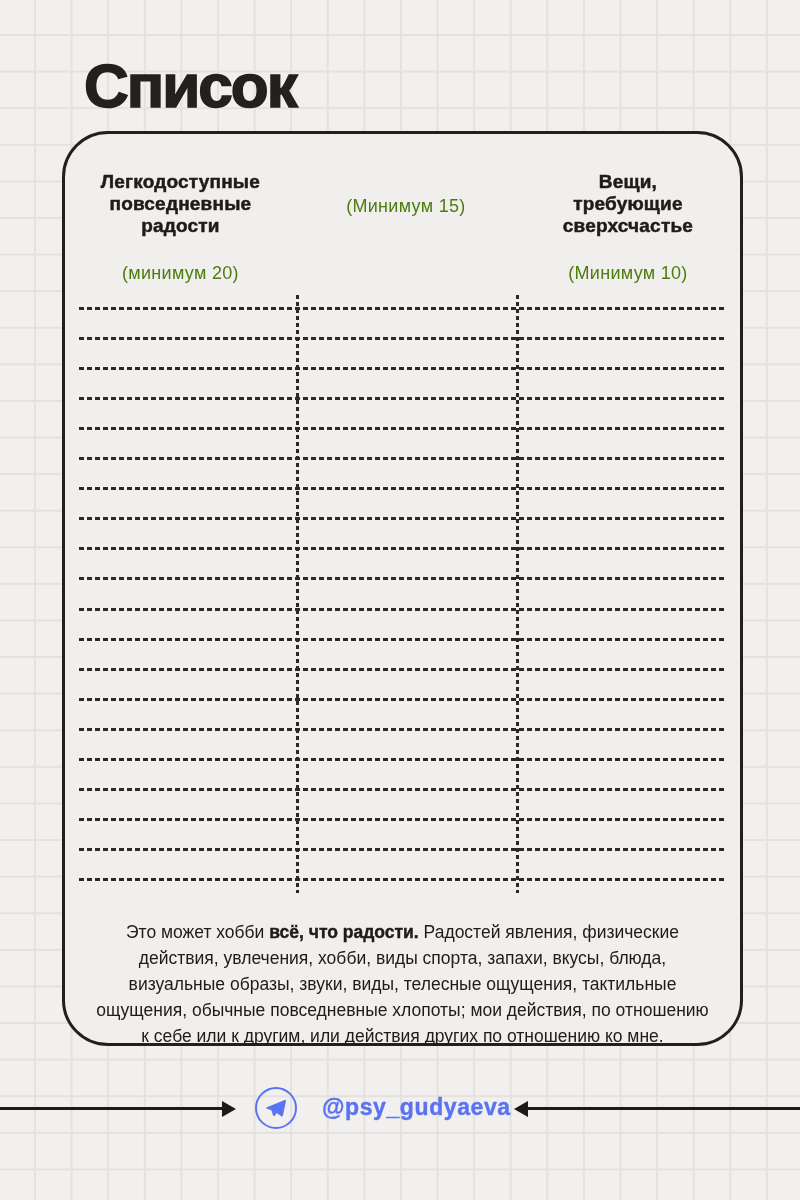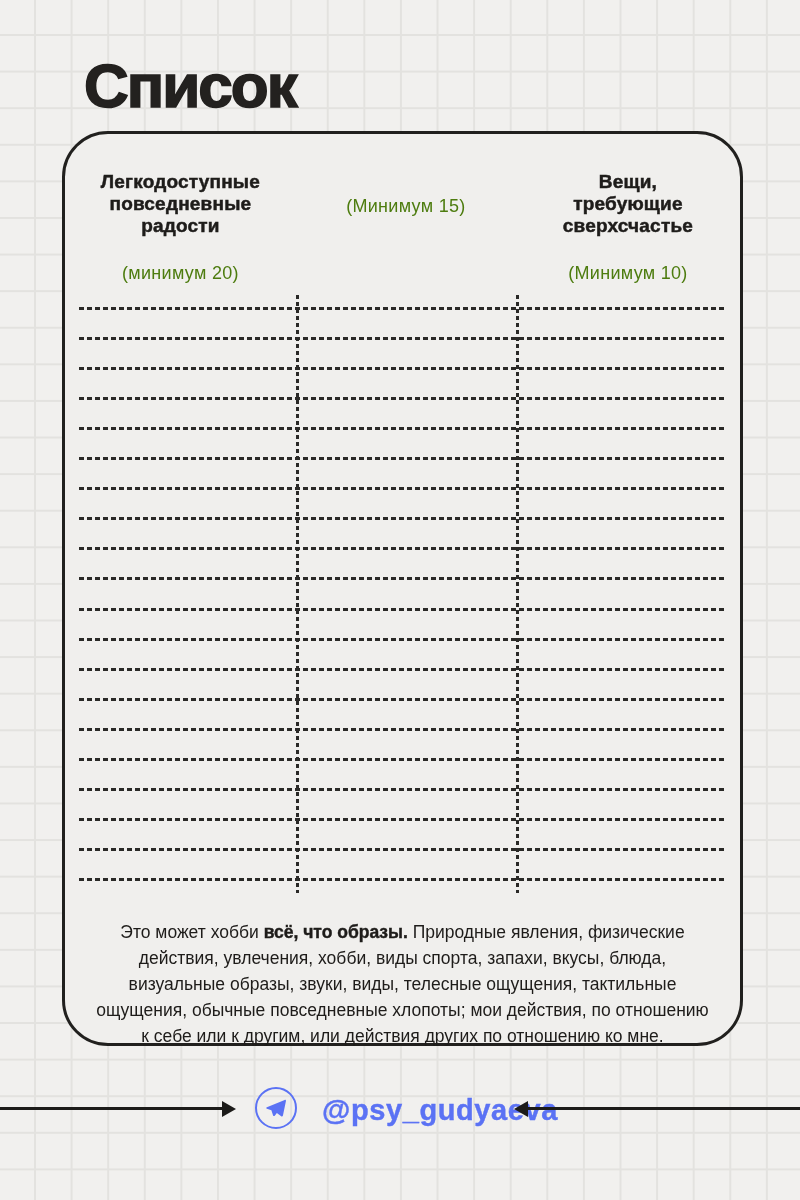--- a/index.html
+++ b/index.html
@@ -85,21 +85,21 @@
     border-width:8px 14px 8px 0; border-color:transparent #1c1b19 transparent transparent;
   }
   .tg-badge {
     position:absolute; left:255px; top:0; width:42px; height:42px;
     border:2.5px solid #5b72f4; border-radius:50%;
     display:flex; align-items:center; justify-content:center; cursor:pointer;
   }
   .tg-badge svg { width:23px; height:23px; margin-left:-2px; margin-top:1px; }
   .handle {
     position:absolute; left:322px; top:7px;
-    font-size:29px; font-weight:bold; letter-spacing:0.6px;
+    font-size:23px; font-weight:bold; letter-spacing:0.6px;
     color:#5b72f4; -webkit-text-stroke:0.4px #5b72f4; cursor:pointer;
   }
 </style>
 </head>
 <body>
 
 <div class="page">
 
   <div class="title-row">
     <span class="title-black">Список</span>
@@ -144,21 +144,21 @@
         <div class="dash-row" style="top: 360.6px;"></div>
         <div class="dash-row" style="top: 390.65px;"></div>
         <div class="dash-row" style="top: 420.7px;"></div>
         <div class="dash-row" style="top: 450.75px;"></div>
         <div class="dash-row" style="top: 480.8px;"></div>
         <div class="dash-row" style="top: 510.85px;"></div>
         <div class="dash-row" style="top: 540.9px;"></div>
         <div class="dash-row" style="top: 570.95px;"></div>
       </div>
 
-    <p class="note"><span>Это может хобби </span><b>всё, что образы.</b><span> Природные явления, физические действия, увлечения, хобби, виды спорта, запахи, вкусы, блюда, визуальные образы, звуки, виды, телесные ощущения, тактильные ощущения, обычные повседневные хлопоты; мои действия, по отношению к себе или к другим, или действия других по отношению ко мне.</span></p>
+    <p class="note"><span>Это может хобби </span><b>всё, что радости.</b><span> Радостей явления, физические действия, увлечения, хобби, виды спорта, запахи, вкусы, блюда, визуальные образы, звуки, виды, телесные ощущения, тактильные ощущения, обычные повседневные хлопоты; мои действия, по отношению к себе или к другим, или действия других по отношению ко мне.</span></p>
   </div>
 
   <div class="footer">
     <div class="arrow arrow-left"></div>
     <div class="arrow-head head-right"></div>
 
     <div class="tg-badge">
       <svg viewBox="0 0 24 24">
         <path d="M21.6 3.1 3.0 10.6c-.85.34-.8 1.48.07 1.74l4.65 1.42 1.77 5.42c.25.77 1.23.93 1.73.3l2.2-2.73 4.5 3.32c.7.52 1.7.12 1.86-.74L22.9 4.2c.16-.88-.67-1.46-1.3-1.1z" fill="#5b72f4"></path>
       </svg>

